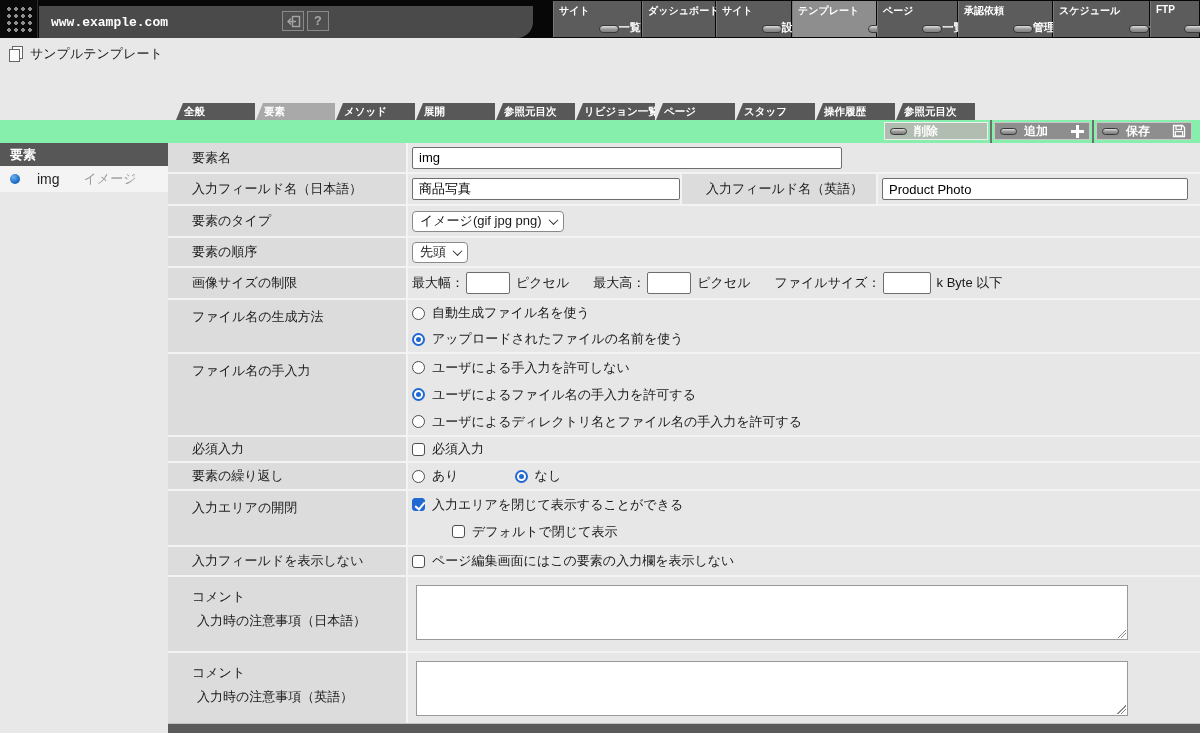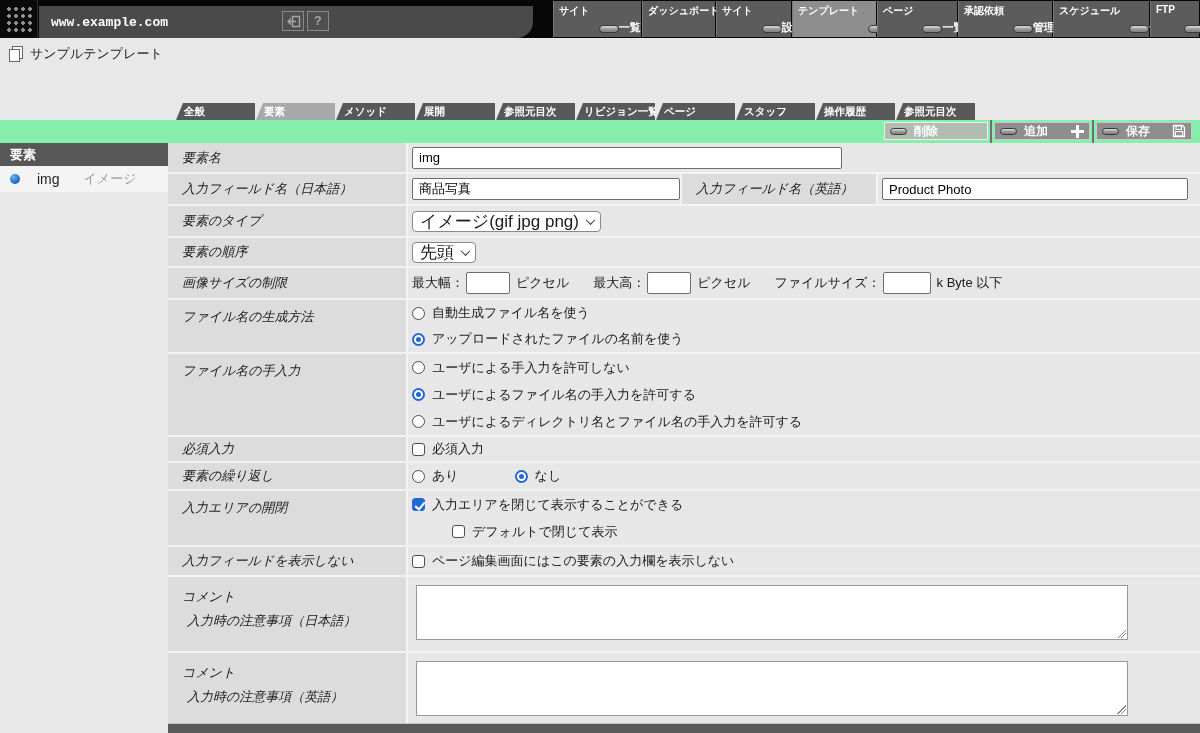--- a/index.html
+++ b/index.html
@@ -77,35 +77,35 @@
   .sidebar-item { height:26px; background:#f4f4f4; display:flex; align-items:center; cursor:pointer; }
   .bullet { width:10px; height:10px; border-radius:50%; margin-left:10px;
     background: radial-gradient(circle at 35% 30%, #6cb2ea, #1566c4 70%); }
   .el-name { margin-left:17px; font-size:14px; color:#222; }
   .el-type { margin-left:24px; font-size:13px; color:#9a9a9a; }
   
   .form { position:absolute; left:168px; top:143px; width:1032px; bottom:10px; background:#e7e7e7; }
   .row { display:flex; border-bottom:2px solid #f3f3f3; }
   .lbl {
     width:240px; background:#dcdcdc; border-right:2px solid #f3f3f3;
-    display:flex; align-items:center; padding-left:14px; flex-shrink:0; color:#1a1a1a;font-style:italic;
+    display:flex; align-items:center; padding-left:24px; flex-shrink:0; color:#1a1a1a;
   }
   .lbl.top { align-items:flex-start; padding-top:8px; }
   .vcell { flex:1; background:#e7e7e7; display:flex; align-items:center; padding-left:4px; }
   .vcell.col { flex-direction:column; align-items:flex-start; justify-content:center; }
   .ctl-line { display:flex; align-items:center; height:27px; }
   .txt-input {
     height:22px; border:1px solid #6e6e6e; border-radius:2px; background:#fff;
     font-family:"Liberation Sans","DejaVu Sans",sans-serif; font-size:13px; padding:0 6px; outline:none;
   }
   .num-input { width:44px; height:22px; border:1px solid #6e6e6e; border-radius:2px; background:#fff; }
   .fake-select {
     display:inline-flex; align-items:center; gap:8px; height:21px;
     border:1px solid #8a8a8a; border-radius:4px; background:#fff;
-    font-size:17px; padding:0 6px 0 7px; cursor:pointer;
+    font-size:13px; padding:0 6px 0 7px; cursor:pointer;
   }
   .chev { width:7px; height:7px; border-right:1.7px solid #333; border-bottom:1.7px solid #333;
     transform:rotate(45deg) translate(-1px,-1px); }
   .radio { position:relative; display:inline-block; width:13px; height:13px; border-radius:50%;
     border:1px solid #4d4d4d; background:#fff; flex-shrink:0; cursor:pointer; }
   .radio.checked { border:2px solid #2068d2; }
   .radio.checked::after { content:""; position:absolute; left:2px; top:2px; width:5px; height:5px;
     border-radius:50%; background:#2068d2; }
   .cb { position:relative; display:inline-block; width:13px; height:13px; border-radius:3px;
     border:1px solid #4d4d4d; background:#fff; flex-shrink:0; cursor:pointer; }

